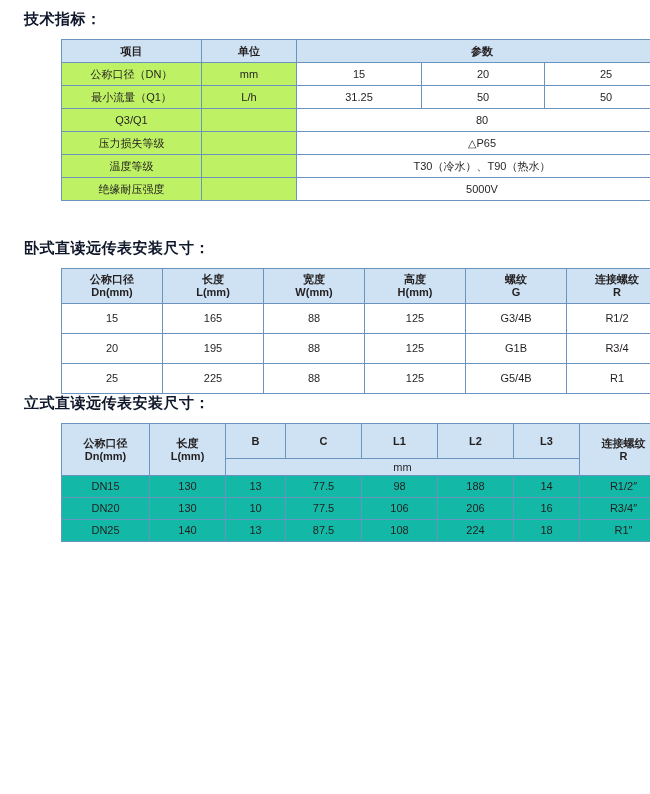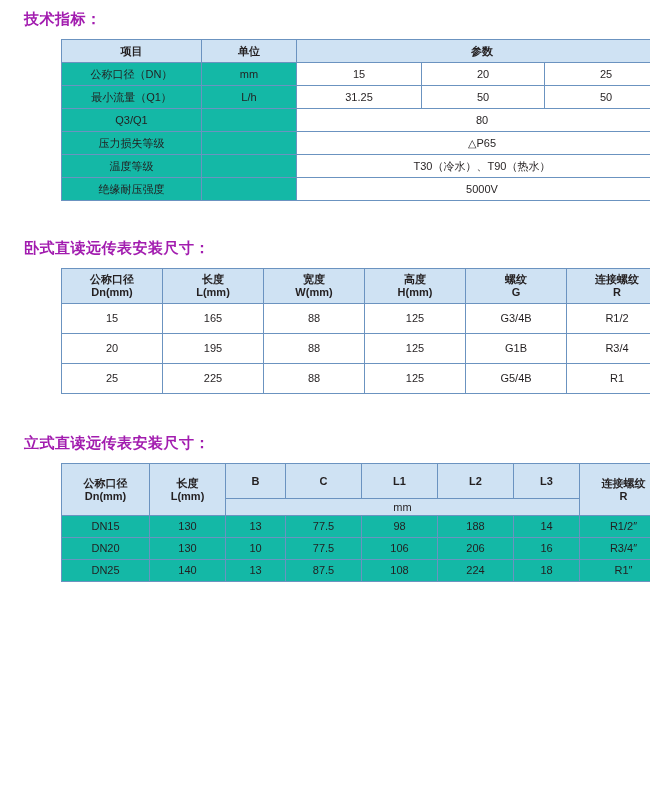--- a/index.html
+++ b/index.html
@@ -17,48 +17,48 @@
   .page {
     position: relative;
     width: 650px;
     height: 794px;
     box-sizing: border-box;
     padding: 8px 22px 0 22px;
   }
   .section-title {
     font-size: 15px;
     font-weight: bold;
-    color: #a21caf;
+    color: #0f172a;
     letter-spacing: 0.5px;
     margin: 0 0 10px 2px;
   }
   .title-spec { margin-top: 2px; }
   .title-h { margin-top: 38px; }
-  .title-v { margin-top: 40px; }
+  .title-v { }
 
   table {
     border-collapse: collapse;
     width: 606px;
     table-layout: fixed;
     font-size: 11px;
     margin-left: 39px;
   }
   table td, table th {
     border: 1px solid #6b93c0;
     text-align: center;
     vertical-align: middle;
     padding: 0 2px;
     font-weight: normal;
     color: #231f20;
     line-height: 1.15;
   }
   
   .tbl-spec td { height: 22px; }
   .tbl-spec .hdr { background: #cfe2f3; font-weight: bold; }
-  .tbl-spec .lbl { background: #14b8a6; }
+  .tbl-spec .lbl { background: #bef264; }
   .tbl-spec .val { background: #ffffff; }
 
   
   .tbl-h td { height: 23px; }
   .tbl-h thead td {
     background: #cfe2f3;
     font-weight: bold;
     height: 34px;
   }
   .tbl-h tbody td { height: 29px; background: #ffffff; }

